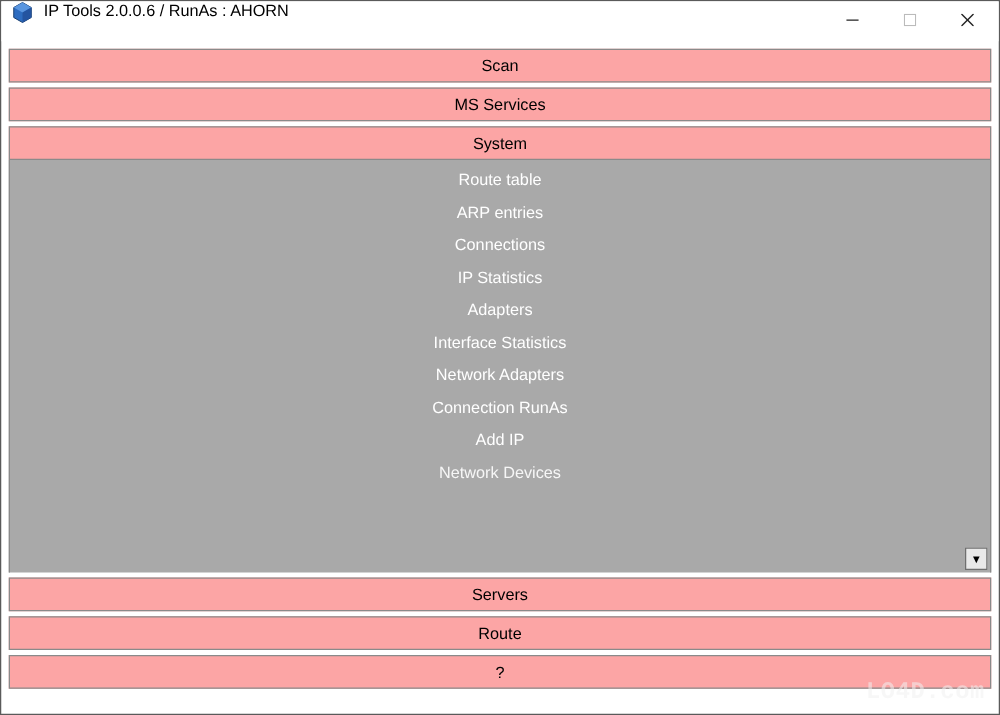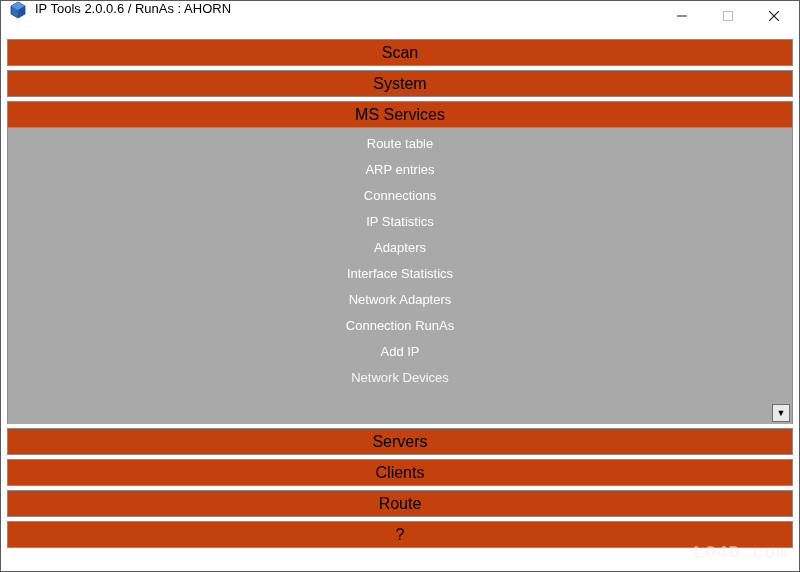--- a/index.html
+++ b/index.html
@@ -41,35 +41,35 @@
     background: transparent;
   }
   .win-btn.max { color: #bbb; }
   .win-btn svg { display: block; }
   .content {
     padding: 6px 6px 6px 6px;
   }
   .section-btn {
     width: 100%;
     height: 27px;
-    background: #c2410c;
+    background: #fca5a5;
     border: 1px solid #8a8a8a;
     display: flex;
     align-items: center;
     justify-content: center;
-    font-size: 16px;
+    font-size: 13px;
     color: #000;
     margin-bottom: 4px;
     cursor: pointer;
   }
   .section-btn:last-child { margin-bottom: 0; }
   .expanded-panel {
     position: relative;
     width: 100%;
-    height: 296px;
+    height: 330px;
     background: #a9a9a9;
     border-left: 1px solid #8a8a8a;
     border-right: 1px solid #8a8a8a;
     margin-top: -4px;
     margin-bottom: 4px;
     overflow: hidden;
   }
   .expanded-list {
     display: flex;
     flex-direction: column;
@@ -140,38 +140,37 @@
       <svg width="10" height="10">
         <line x1="0" y1="0" x2="10" y2="10" stroke="#222" stroke-width="1.2"></line>
         <line x1="10" y1="0" x2="0" y2="10" stroke="#222" stroke-width="1.2"></line>
       </svg>
     </div>
   </div>
 </div>
 
 <div class="content">
   <div class="section-btn">Scan</div>
+  <div class="section-btn">MS Services</div>
   <div class="section-btn">System</div>
-  <div class="section-btn">MS Services</div>
 
   <div class="expanded-panel">
     <div class="expanded-list">
       <div class="expanded-item">Route table</div>
       <div class="expanded-item">ARP entries</div>
       <div class="expanded-item">Connections</div>
       <div class="expanded-item">IP Statistics</div>
       <div class="expanded-item">Adapters</div>
       <div class="expanded-item">Interface Statistics</div>
       <div class="expanded-item">Network Adapters</div>
       <div class="expanded-item">Connection RunAs</div>
       <div class="expanded-item">Add IP</div>
       <div class="expanded-item clipped">Network Devices</div>
     </div>
     <div class="dropdown-btn">▼</div>
   </div>
 
   <div class="section-btn">Servers</div>
-  <div class="section-btn">Clients</div>
   <div class="section-btn">Route</div>
   <div class="section-btn">?</div>
 </div>
 
 <div class="watermark">LO4D.com</div>
 
 </body></html>

